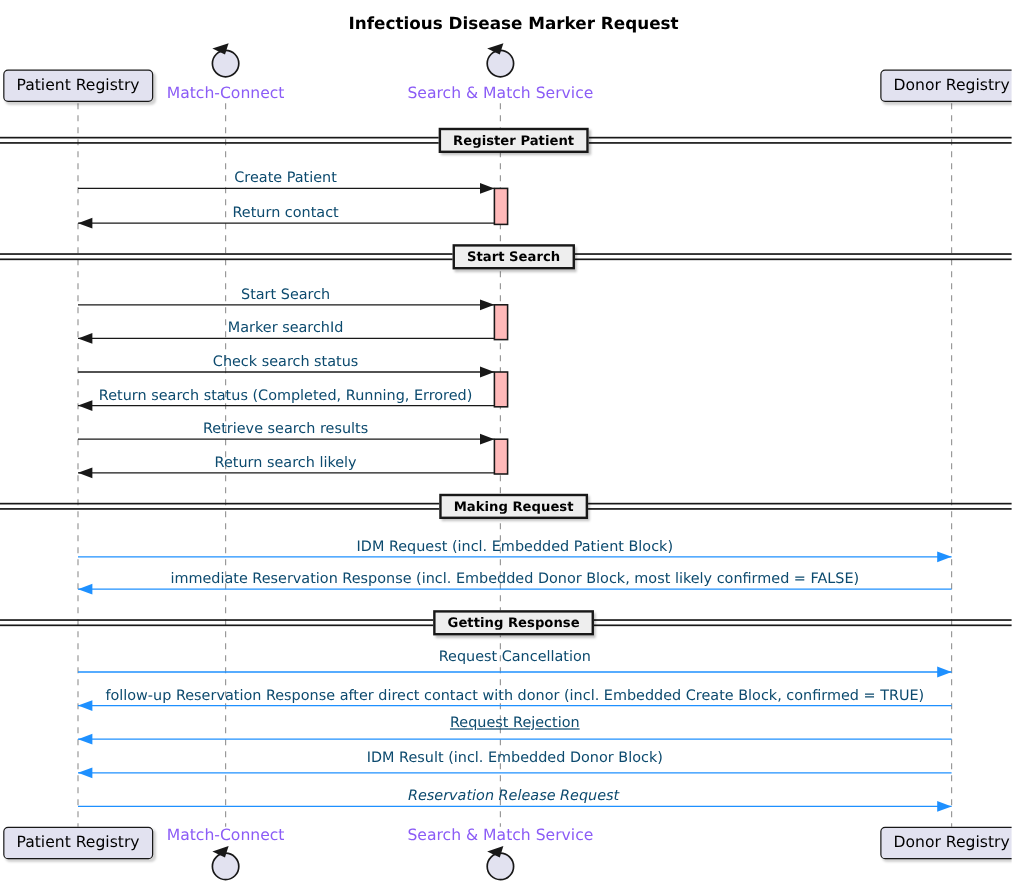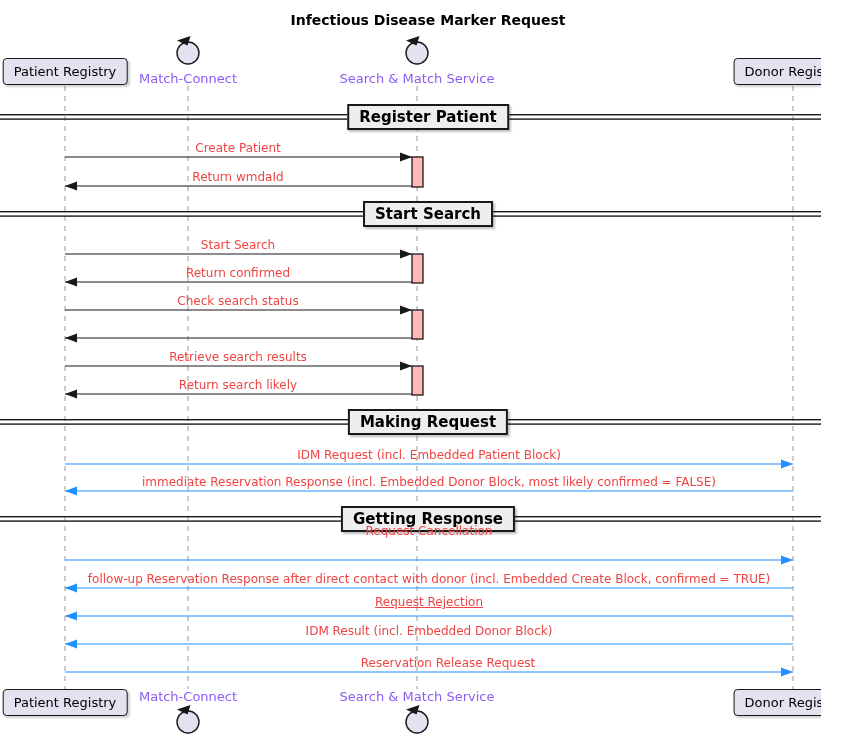--- a/index.html
+++ b/index.html
@@ -2,46 +2,47 @@
 <html><head>
 <meta charset="utf-8">
 <style>
   html,body{margin:0;padding:0;background:#ffffff;}
   .diagram{
     position:relative;
     width:821px;height:736px;
     background:#ffffff;
     font-family:"DejaVu Sans","Liberation Sans",sans-serif;
     overflow:hidden;
+    padding-left:22px;
   }
   #diagram-canvas{position:absolute;left:0;top:0;}
   #overlay{position:absolute;left:0;top:0;width:862px;height:736px;}
   .title{
     position:absolute;left:428px;top:12px;transform:translateX(-50%);
     font-size:14px;font-weight:bold;white-space:nowrap;color:#000;
   }
   .participant-box{
     position:absolute;transform:translateX(-50%);
     border:1.5px solid #181818;border-radius:4px;
     padding:5px 10px;font-size:13px;white-space:nowrap;color:#000;
     box-shadow:2px 2px 2px rgba(0,0,0,0.18);
   }
   .control-label{
     position:absolute;transform:translateX(-50%);
     font-size:13px;white-space:nowrap;color:#8b5cf6;
   }
   .divider-box{
     position:absolute;transform:translate(-50%,-50%);
     border:2px solid #181818;
-    padding:2px 10px;font-size:15px;font-weight:bold;white-space:nowrap;color:#000;
+    padding:2px 10px;font-size:11px;font-weight:bold;white-space:nowrap;color:#000;
     box-shadow:2px 2px 2px rgba(0,0,0,0.25);
   }
   .msg-label{
     position:absolute;transform:translateX(-50%);
-    font-size:12px;white-space:nowrap;color:#ef4444;
+    font-size:12px;white-space:nowrap;color:#0c4a6e;
   }
 </style>
 </head>
 <body>
 
 <div class="diagram">
   <svg id="diagram-canvas" width="862" height="736">
       <line x1="65" y1="86" x2="65" y2="689" stroke="#999999" stroke-width="1" stroke-dasharray="5,5"></line>
       <line x1="188" y1="86" x2="188" y2="689" stroke="#999999" stroke-width="1" stroke-dasharray="5,5"></line>
       <line x1="417" y1="86" x2="417" y2="689" stroke="#999999" stroke-width="1" stroke-dasharray="5,5"></line>
@@ -105,27 +106,28 @@
       <div class="control-label" style="left: 188px; top: 689px;">Match-Connect</div>
       <div class="control-label" style="left: 417px; top: 71px;">Search &amp; Match Service</div>
       <div class="control-label" style="left: 417px; top: 689px;">Search &amp; Match Service</div>
       <div class="participant-box" style="left: 793px; top: 58px; background: rgb(226, 226, 240);">Donor Registry</div>
       <div class="participant-box" style="left: 793px; top: 689px; background: rgb(226, 226, 240);">Donor Registry</div>
       <div class="divider-box" style="left: 428px; top: 117px; background: rgb(238, 238, 238);">Register Patient</div>
       <div class="divider-box" style="left: 428px; top: 214px; background: rgb(238, 238, 238);">Start Search</div>
       <div class="divider-box" style="left: 428px; top: 422px; background: rgb(238, 238, 238);">Making Request</div>
       <div class="divider-box" style="left: 428px; top: 519px; background: rgb(238, 238, 238);">Getting Response</div>
       <div class="msg-label" style="left: 238px; top: 141px;">Create Patient</div>
-      <div class="msg-label" style="left: 238px; top: 170px;">Return wmdaId</div>
+      <div class="msg-label" style="left: 238px; top: 170px;">Return contact</div>
       <div class="msg-label" style="left: 238px; top: 238px;">Start Search</div>
-      <div class="msg-label" style="left: 238px; top: 266px;">Return confirmed</div>
+      <div class="msg-label" style="left: 238px; top: 266px;">Marker searchId</div>
       <div class="msg-label" style="left: 238px; top: 294px;">Check search status</div>
+      <div class="msg-label" style="left: 238px; top: 322px;">Return search status (Completed, Running, Errored)</div>
       <div class="msg-label" style="left: 238px; top: 350px;">Retrieve search results</div>
       <div class="msg-label" style="left: 238px; top: 378px;">Return search likely</div>
       <div class="msg-label" style="left: 429px; top: 448px;">IDM Request (incl. Embedded Patient Block)</div>
       <div class="msg-label" style="left: 429px; top: 475px;">immediate Reservation Response (incl. Embedded Donor Block, most likely confirmed = FALSE)</div>
-      <div class="msg-label" style="left: 429px; top: 524px;">Request Cancellation</div>
+      <div class="msg-label" style="left: 429px; top: 540px;">Request Cancellation</div>
       <div class="msg-label" style="left: 429px; top: 572px;">follow-up Reservation Response after direct contact with donor (incl. Embedded Create Block, confirmed = TRUE)</div>
       <div class="msg-label" style="left: 429px; top: 595px; text-decoration: underline;">Request Rejection</div>
       <div class="msg-label" style="left: 429px; top: 624px;">IDM Result (incl. Embedded Donor Block)</div>
-      <div class="msg-label" style="left: 448px; top: 656px;">Reservation Release Request</div>
+      <div class="msg-label" style="left: 428px; top: 656px; font-style: italic;">Reservation Release Request</div>
     </div>
 </div>
 
 </body></html>

